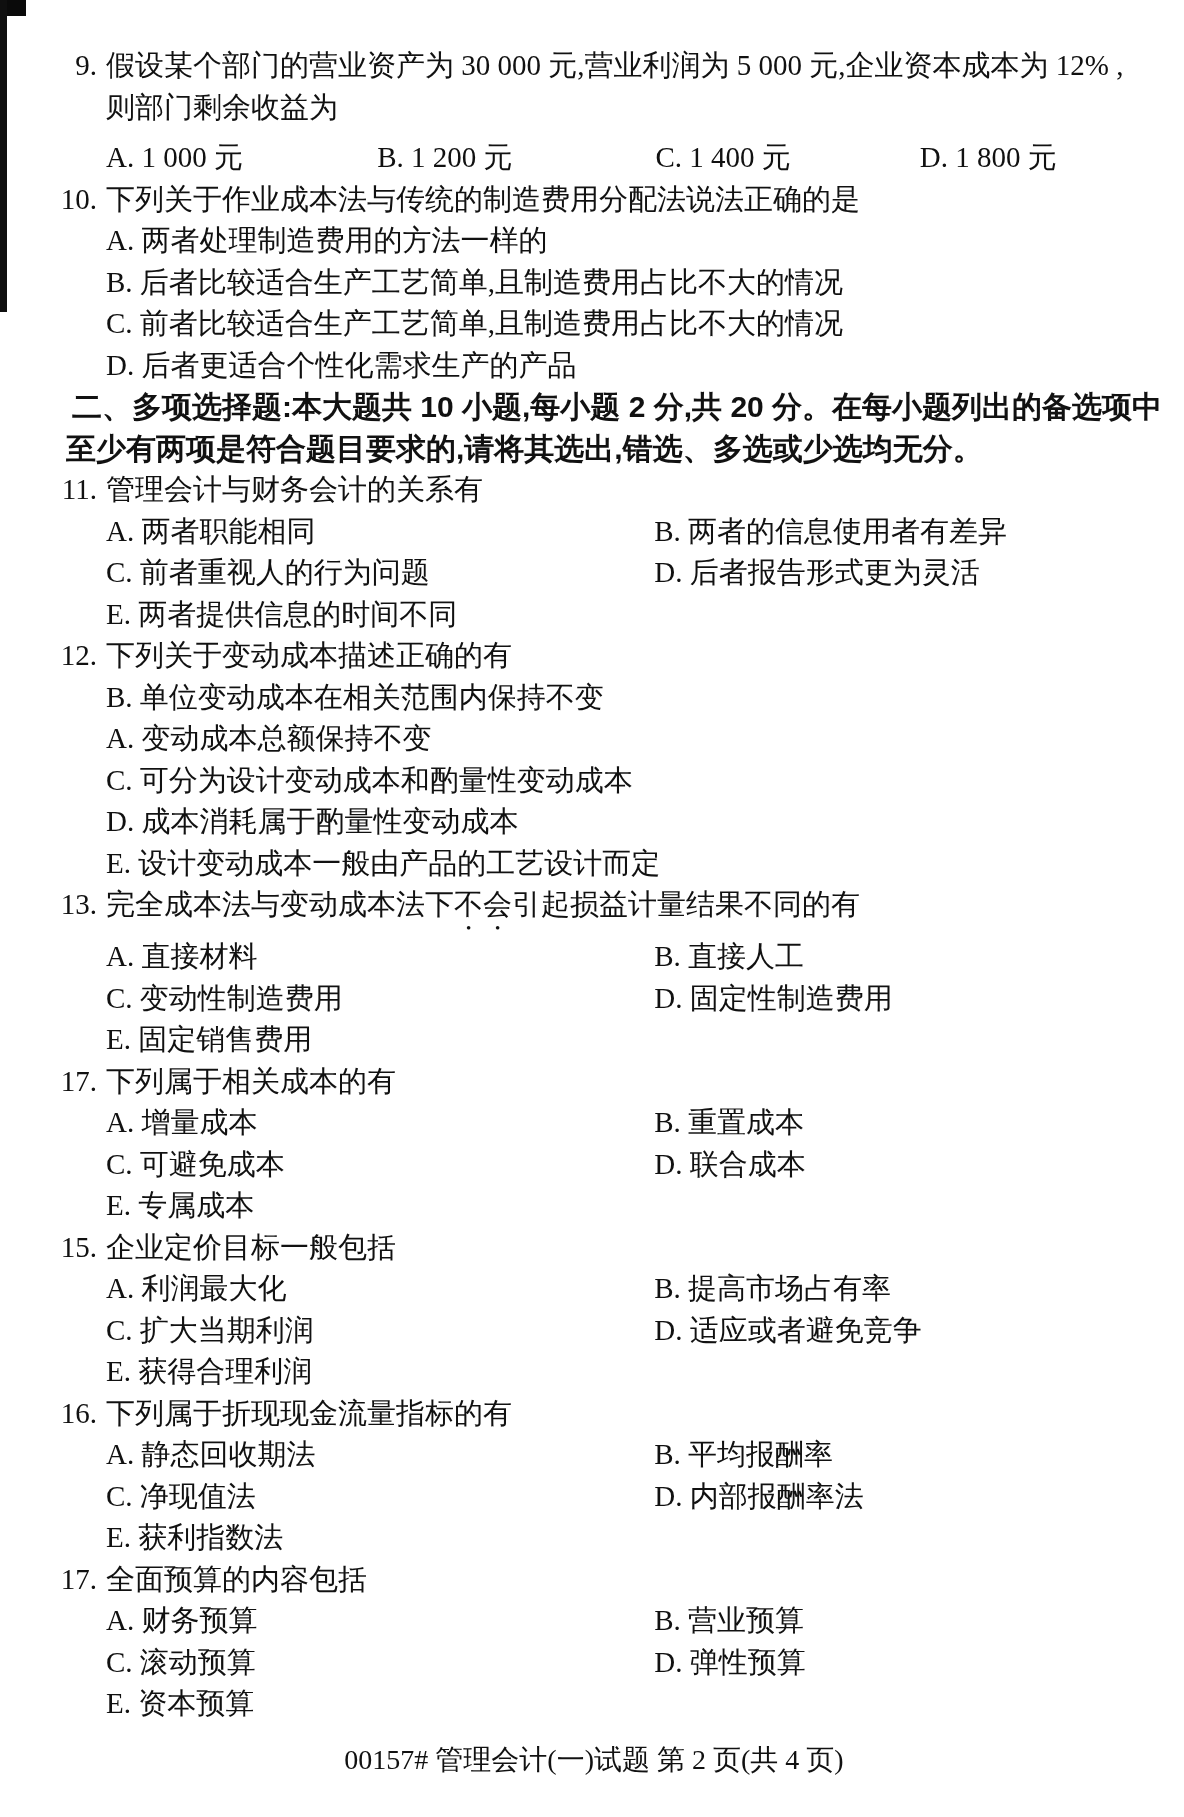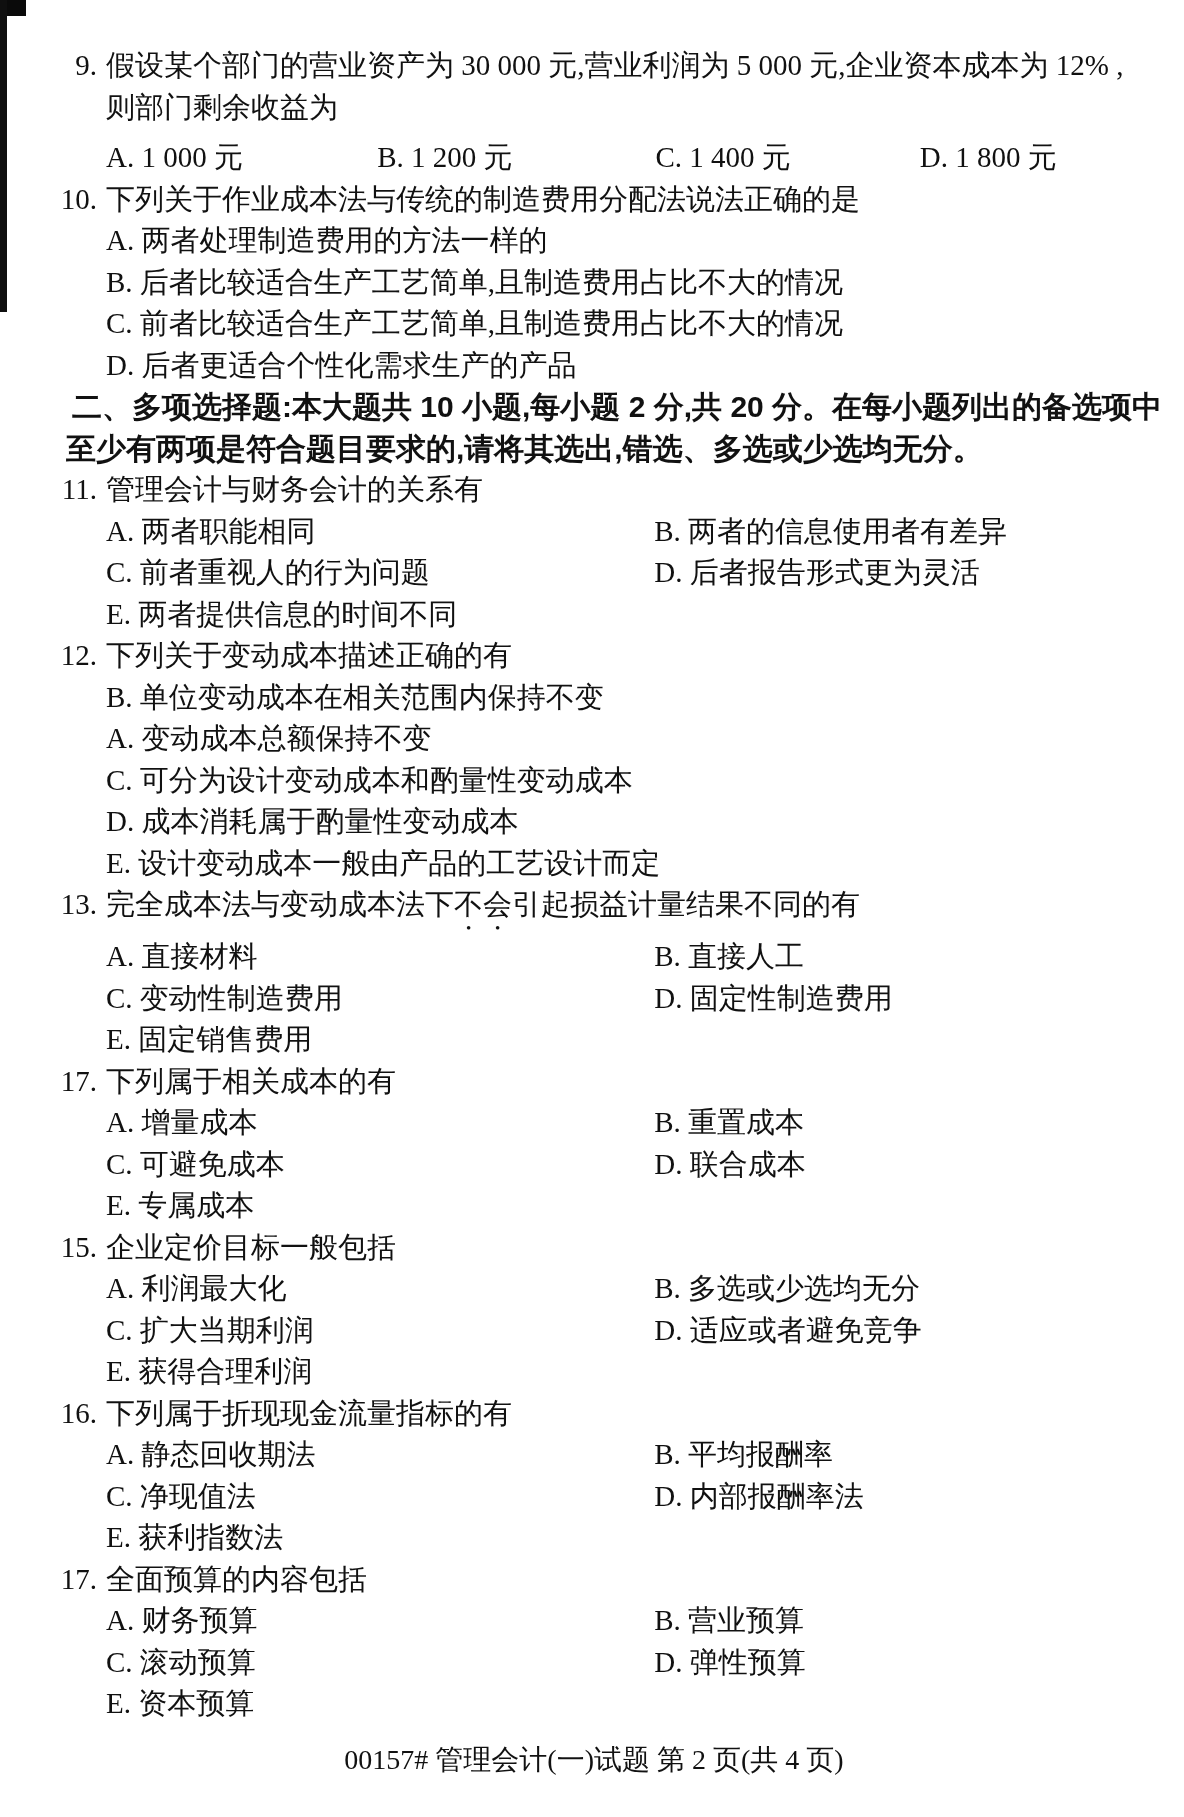--- a/index.html
+++ b/index.html
@@ -164,21 +164,21 @@
       <div class="line">E. 专属成本</div>
     </div>
   </div>
 
   <div class="q">
     <div class="qnum line">15.</div>
     <div class="qbody">
       <div class="qtext line">企业定价目标一般包括</div>
       <div class="optrow cols2 line">
         <span class="opt">A. 利润最大化</span>
-        <span class="opt">B. 多选或少选均无分</span>
+        <span class="opt">B. 提高市场占有率</span>
       </div>
       <div class="optrow cols2 line">
         <span class="opt">C. 扩大当期利润</span>
         <span class="opt">D. 适应或者避免竞争</span>
       </div>
       <div class="line">E. 获得合理利润</div>
     </div>
   </div>
 
   <div class="q">

